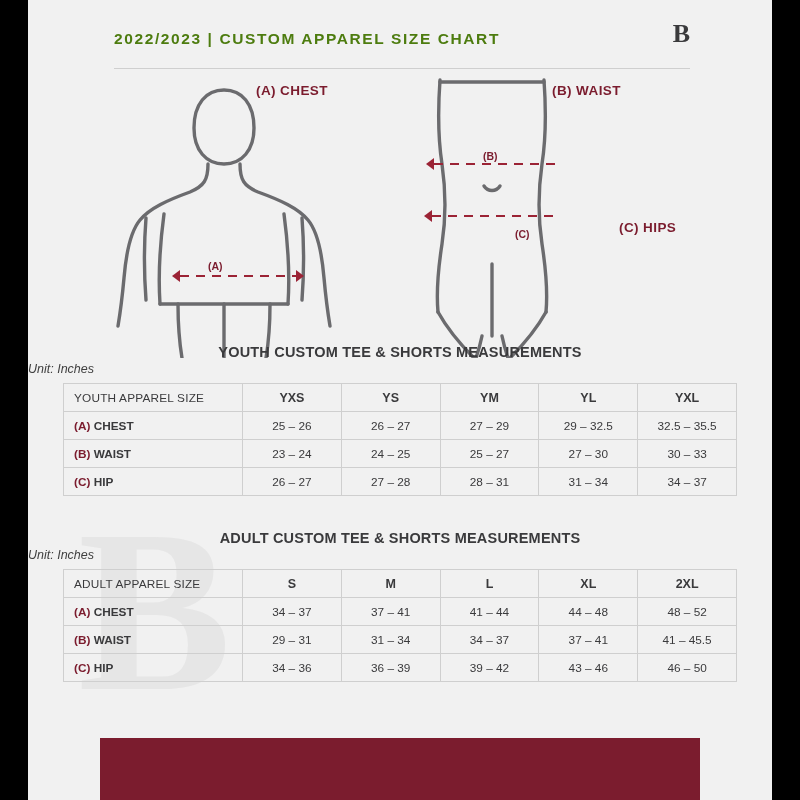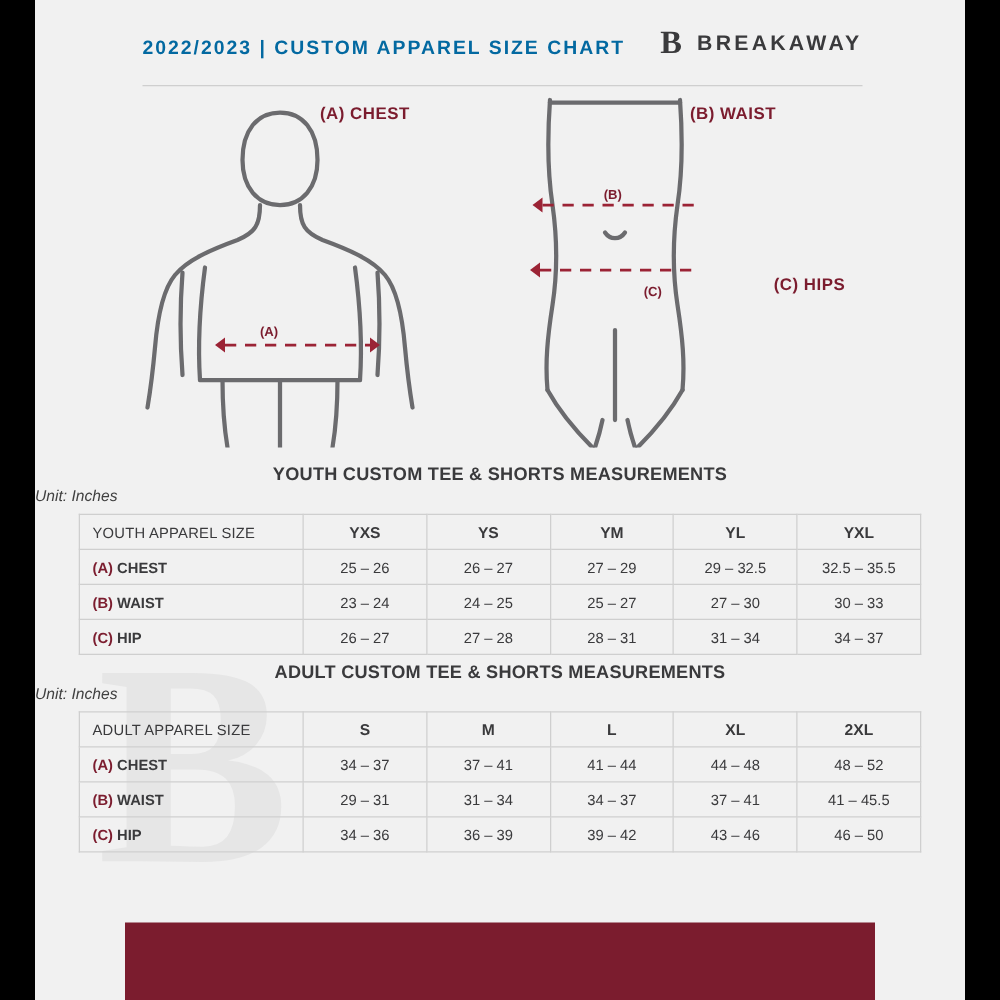--- a/index.html
+++ b/index.html
@@ -64,21 +64,21 @@
     height: 68px;
     z-index: 5;
   }
   .header-title {
     position: absolute;
     left: 86px;
     top: 30px;
     font-size: 15.5px;
     font-weight: bold;
     letter-spacing: 1.6px;
-    color: #0369a1;
+    color: #4d7c0f;
   }
   .brand-wrap {
     position: absolute;
     right: 82px;
     top: 22px;
     display: flex;
     align-items: center;
     gap: 12px;
   }
   .brand-mark {
@@ -142,21 +142,21 @@
     font-size: 10.5px;
     font-weight: bold;
     color: #7b1c2e;
   }
   #lbl-a { left: 180px; top: 192px; }
   #lbl-b { left: 455px; top: 82px; }
   #lbl-c { left: 487px; top: 160px; }
 
   
   .table-block { position: absolute; left: 0; width: 744px; z-index: 3; }
-  #block-youth { top: 372px; }
+  #block-youth { top: 344px; }
   #block-adult { top: 530px; }
 
   .tbl-title {
     text-align: center;
     font-size: 14.5px;
     font-weight: bold;
     color: #3a3a3c;
     letter-spacing: 0.2px;
   }
   .tbl-unit {
@@ -216,21 +216,20 @@
   <div class="bar-right"></div>
 
   <div class="sheet">
 
     <div class="watermark">B</div>
 
     <div class="header">
       <div class="header-title">2022/2023  |  CUSTOM APPAREL SIZE CHART</div>
       <div class="brand-wrap">
         <div class="brand-mark">B</div>
-        <div class="brand-name">BREAKAWAY</div>
       </div>
       <div class="header-rule"></div>
     </div>
 
     <div class="figures">
 
       <svg class="fig-svg" width="744" height="290" viewBox="0 0 744 290">
 
         <g fill="none" stroke="#6b6b6e" stroke-width="3.4" stroke-linecap="round" stroke-linejoin="round">
 

